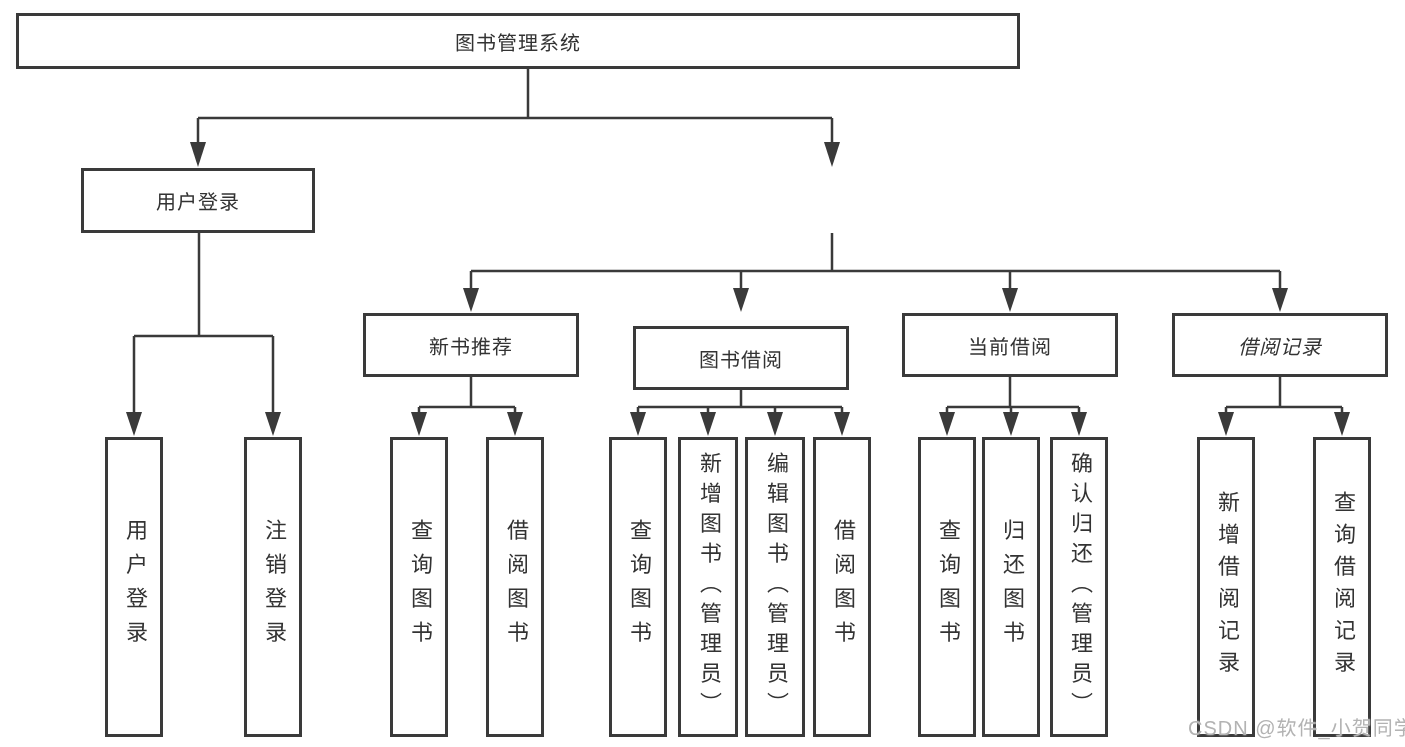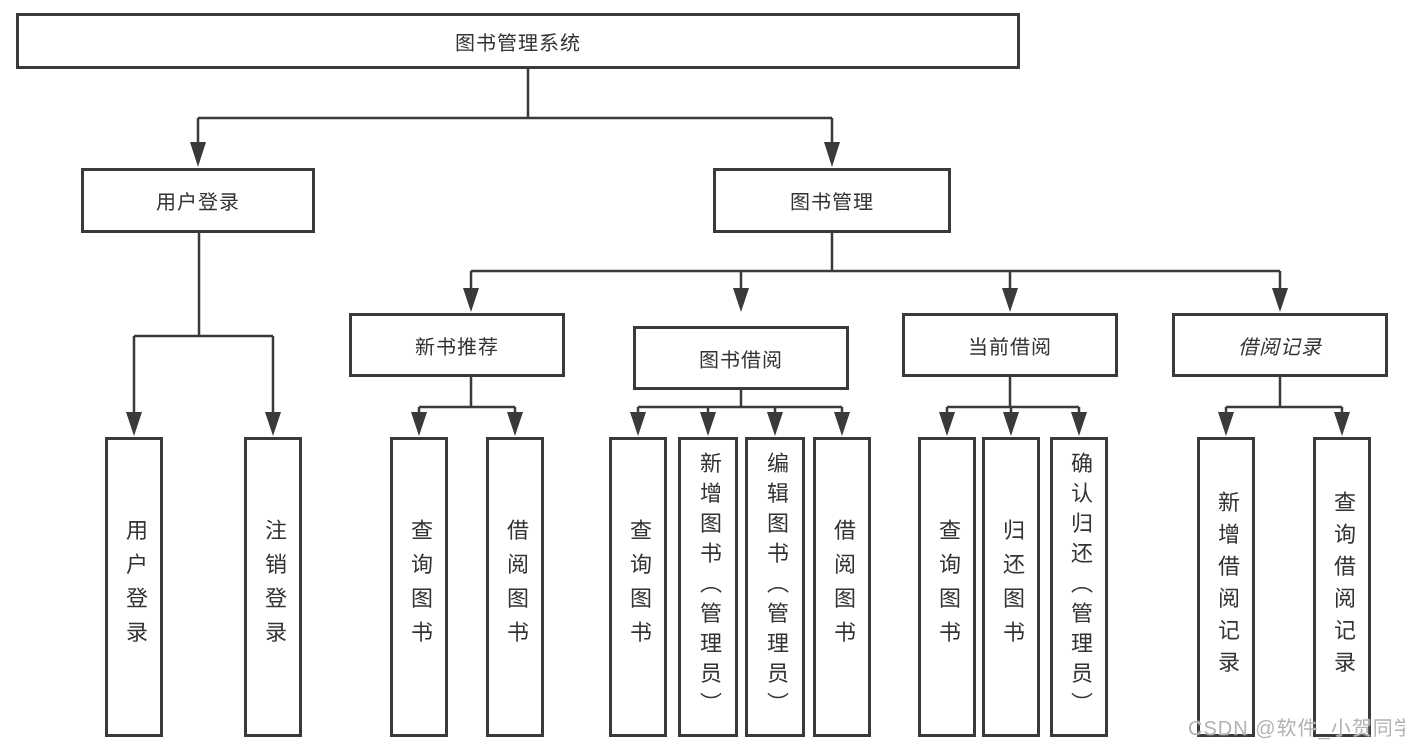--- a/index.html
+++ b/index.html
@@ -94,23 +94,22 @@
     <polygon points="1071,412 1087,412 1079,436"></polygon>
 
     <path d="M1280 377 V407 M1226 407 H1342 M1226 407 V413 M1342 407 V413"></path>
     <polygon points="1218,412 1234,412 1226,436"></polygon>
     <polygon points="1334,412 1350,412 1342,436"></polygon>
   </svg>
 
   <div class="hnode" style="left:16px;top:13px;width:1004px;height:56px;">图书管理系统</div>
 
   <div class="hnode" style="left:81px;top:168px;width:234px;height:65px;">用户登录</div>
-  <div class="hnode" style="left:713px;top:168px;width:238px;height:65px;">图书管理</div>
 
-  <div class="hnode" style="left:349px;top:313px;width:216px;height:64px;">新书推荐</div>
+  <div class="hnode" style="left:363px;top:313px;width:216px;height:64px;">新书推荐</div>
   <div class="hnode" style="left:633px;top:326px;width:216px;height:64px;">图书借阅</div>
   <div class="hnode" style="left:902px;top:313px;width:216px;height:64px;">当前借阅</div>
   <div class="hnode" style="left:1172px;top:313px;width:216px;height:64px;font-style:italic;">借阅记录</div>
 
   <div class="leaf ls-4" style="left:105px;width:58px;">
     <span>用户登录</span>
   </div>
   <div class="leaf ls-4" style="left:244px;width:58px;">
     <span>注销登录</span>
   </div>

